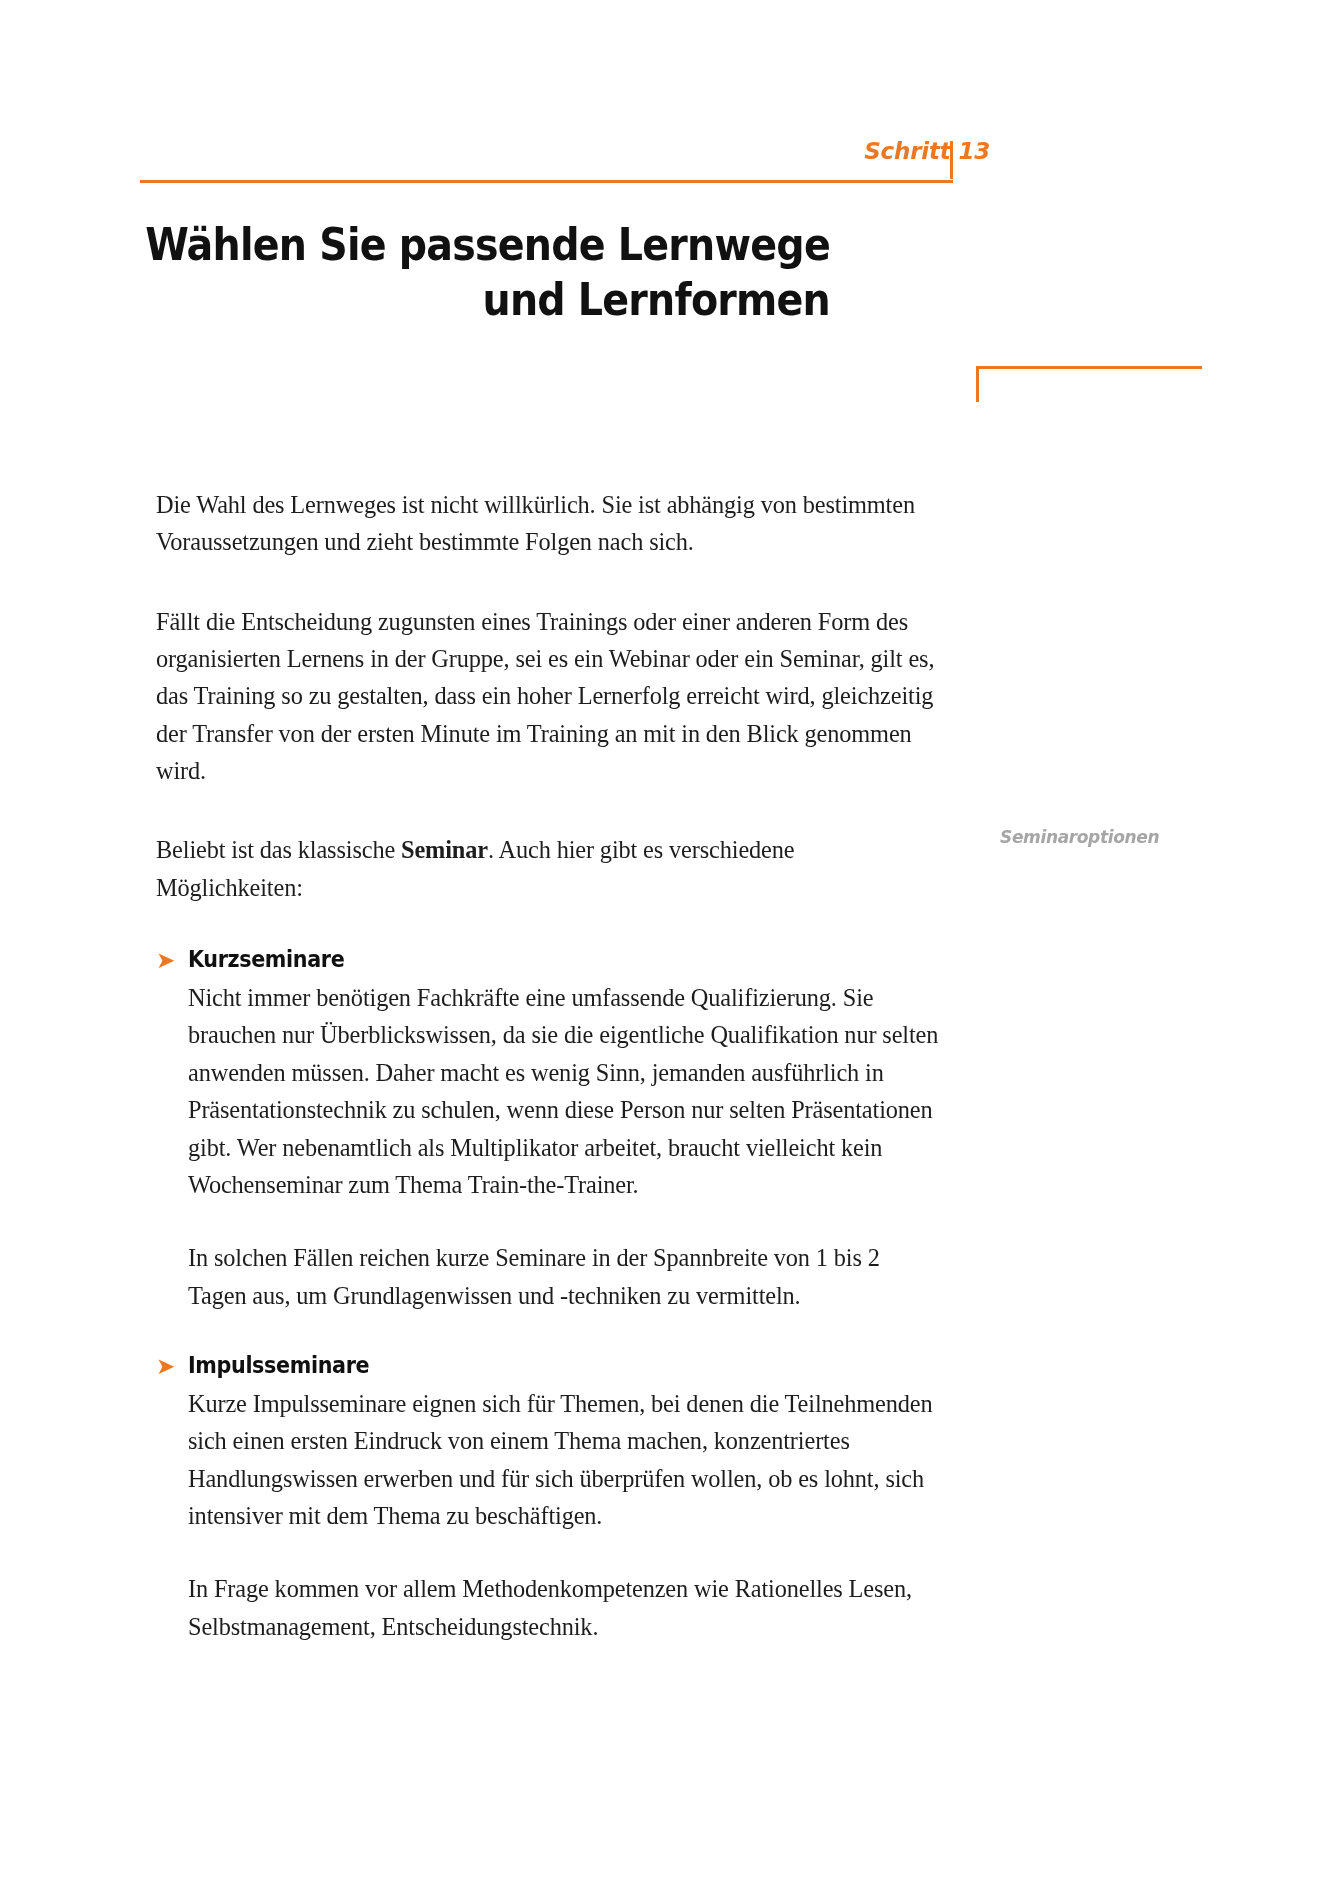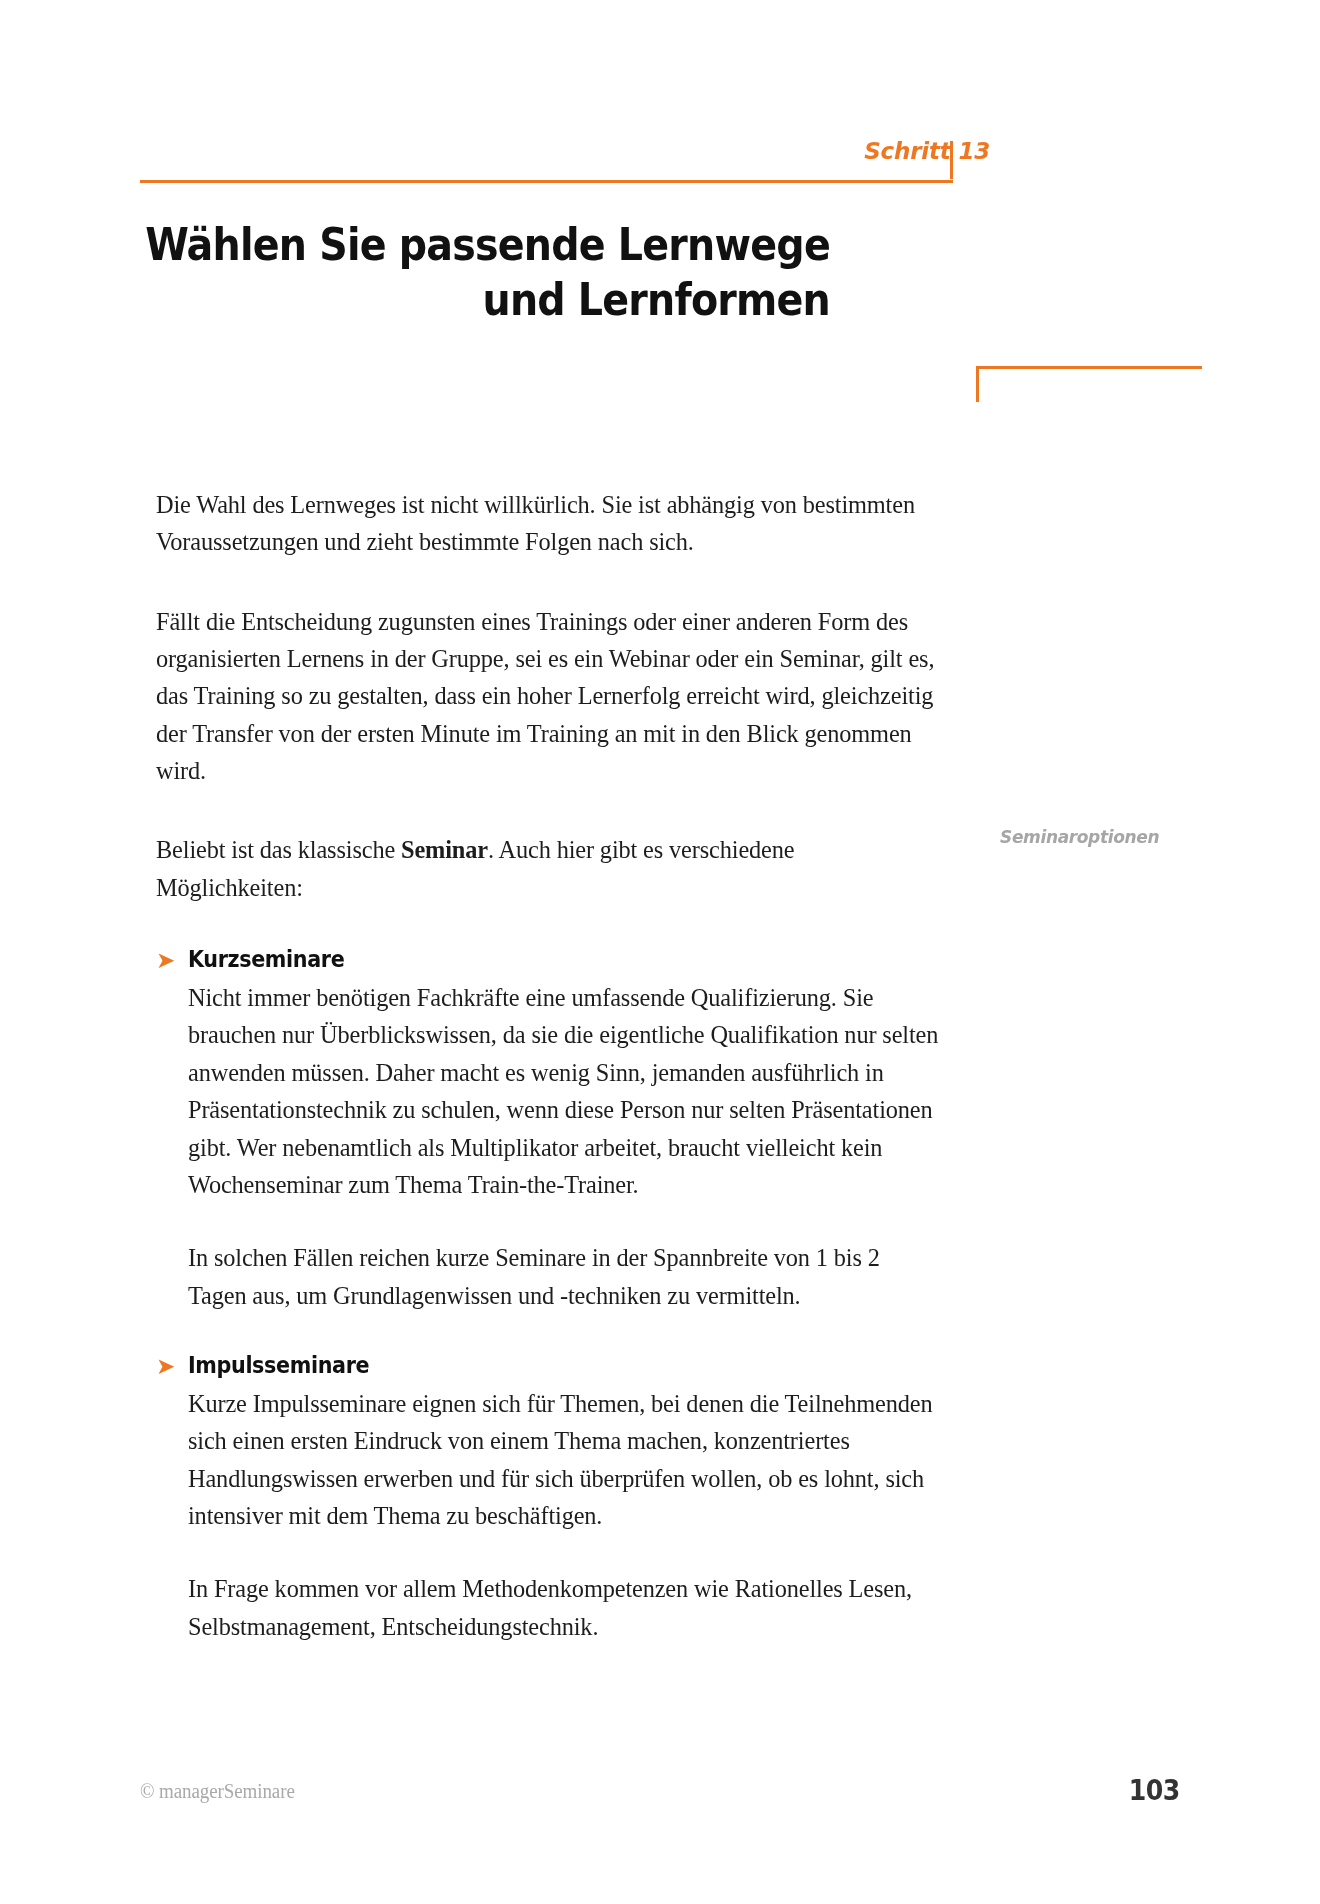--- a/index.html
+++ b/index.html
@@ -228,18 +228,14 @@
       <span class="bullet-marker">➤</span>
       <p class="bullet-head">Impulsseminare</p>
       <p class="bullet-body">Kurze Impulsseminare eignen sich für Themen, bei denen die Teilnehmenden sich einen ersten Eindruck von einem Thema machen, konzentriertes Handlungswissen erwerben und für sich überprüfen wollen, ob es lohnt, sich intensiver mit dem Thema zu beschäftigen.</p>
       <p class="bullet-body">In Frage kommen vor allem Methodenkompetenzen wie Rationelles Lesen, Selbstmanagement, Entscheidungstechnik.</p>
     </div>
 
   </div>
 
   <div class="sidenote">Seminaroptionen</div>
 
-  <div class="footer">
-    <div class="copyright">© managerSeminare</div>
-    <div class="page-number">103</div>
-  </div>
 
 </div>
 
 </body></html>

